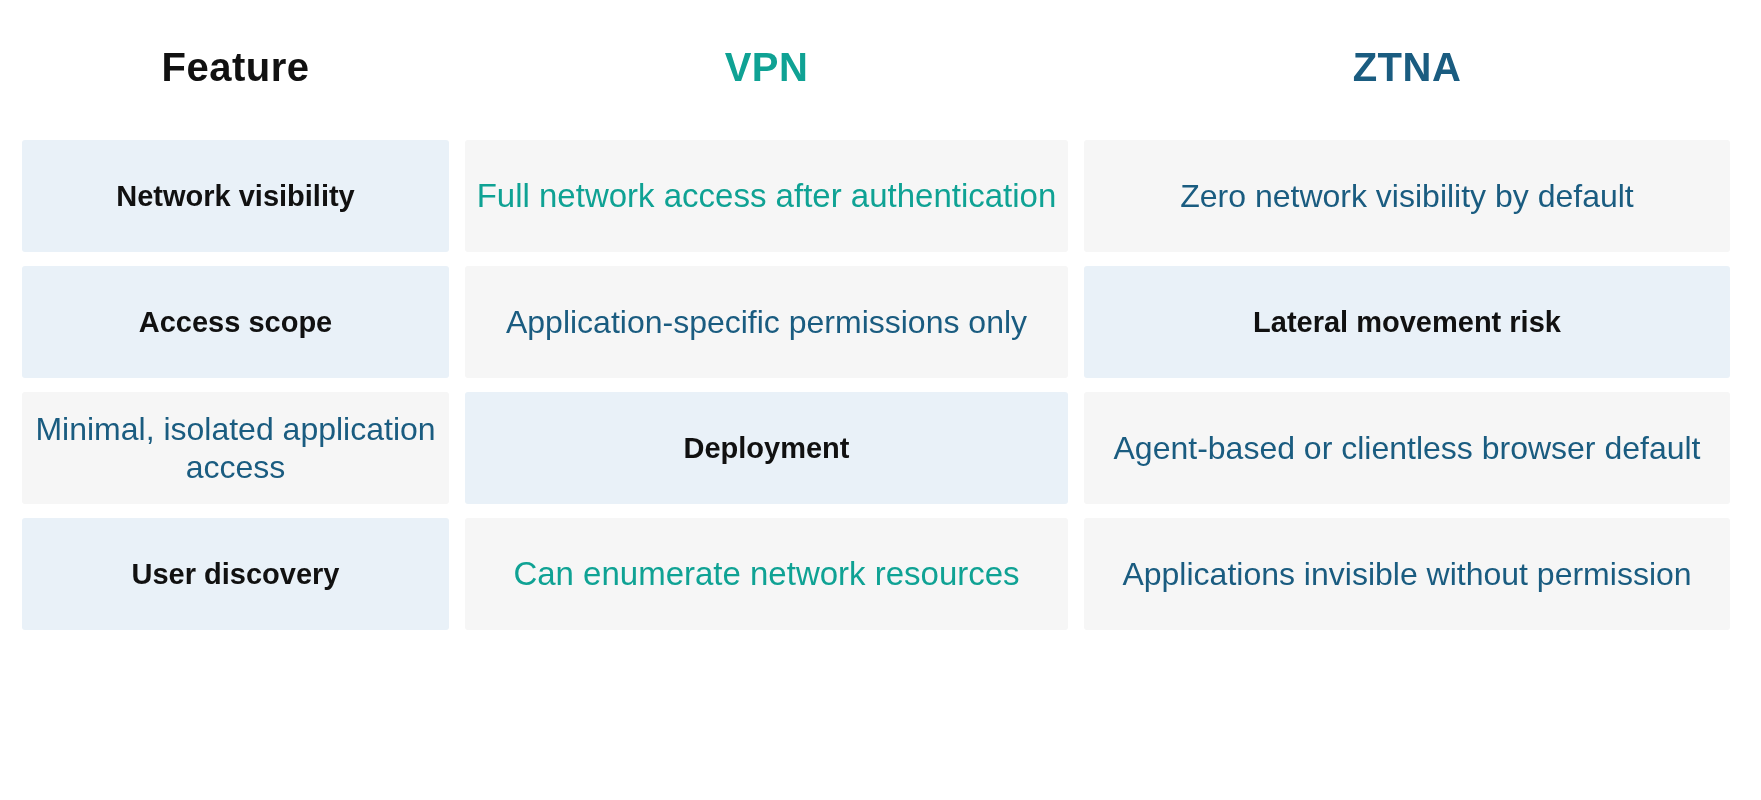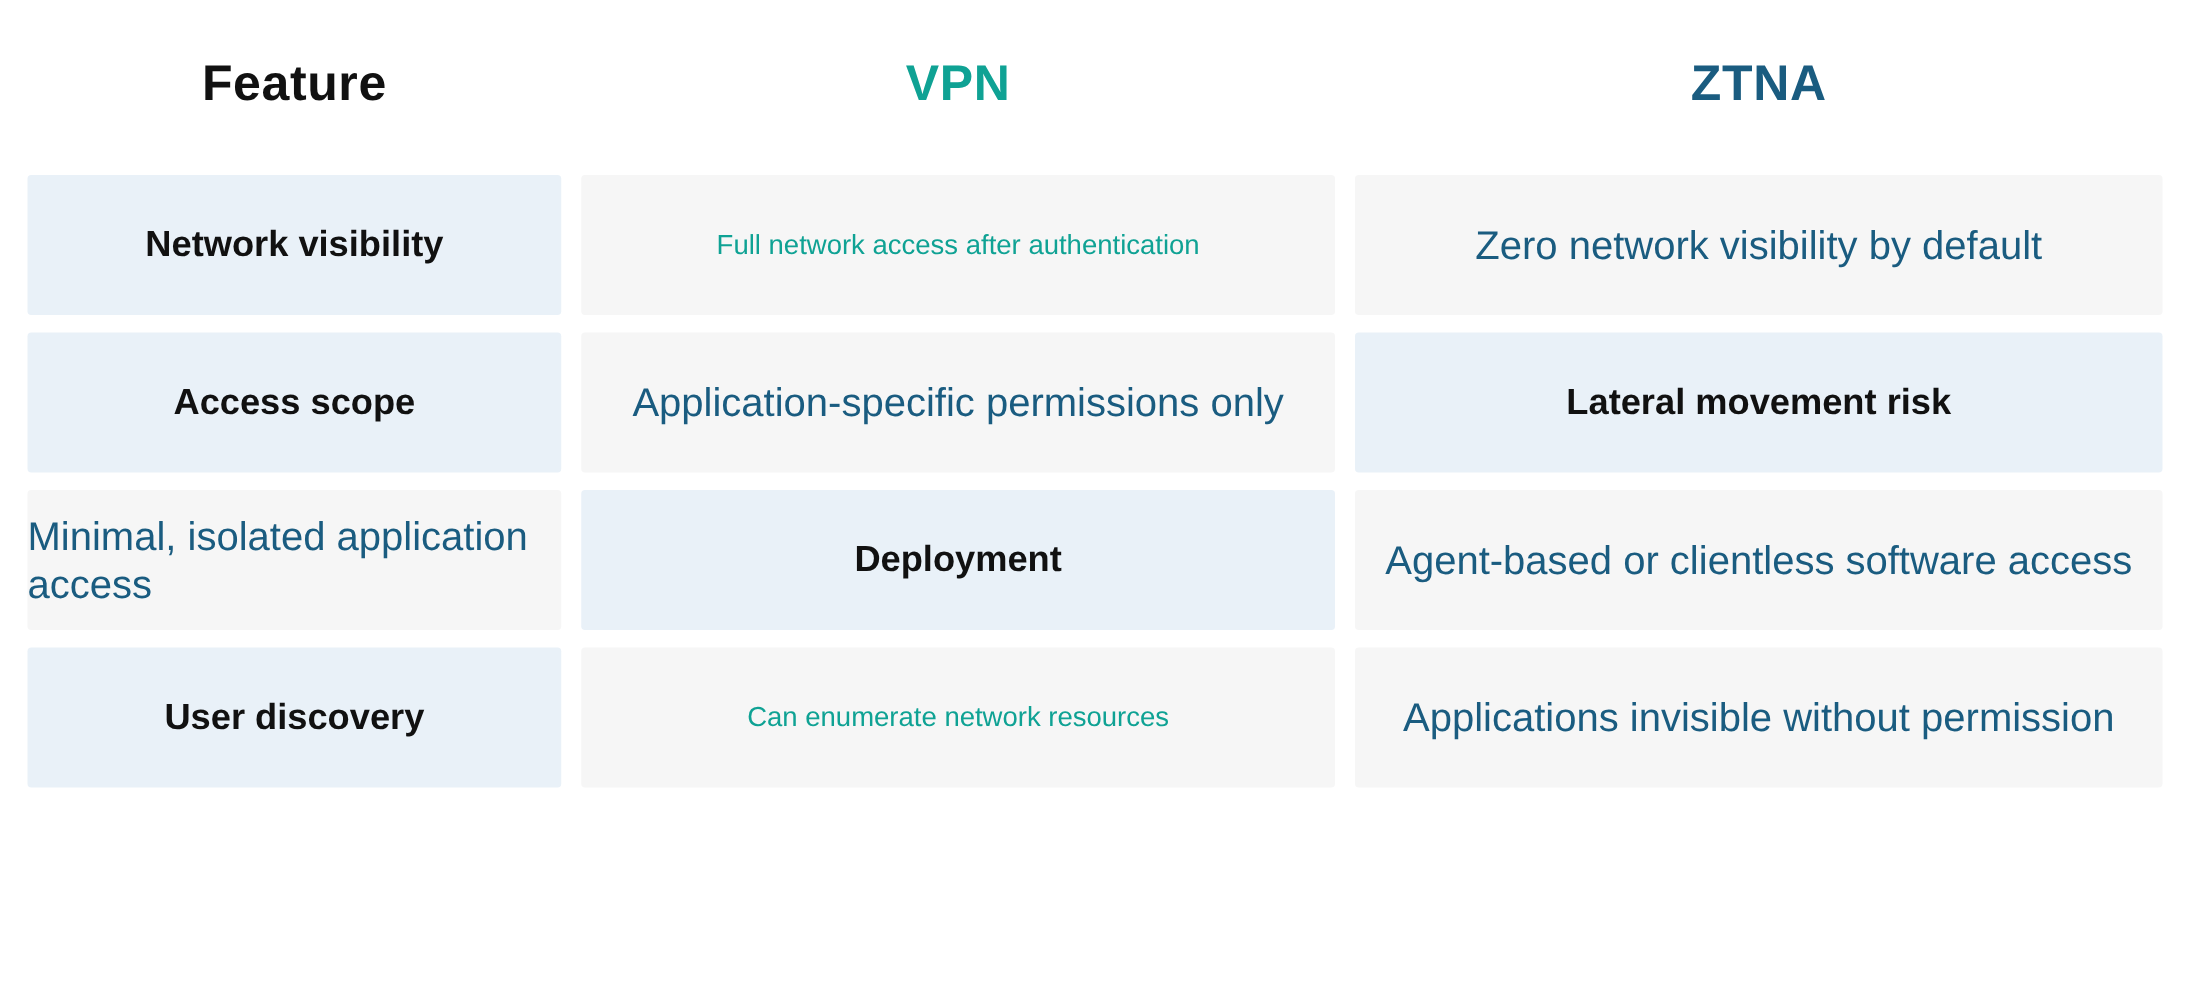--- a/index.html
+++ b/index.html
@@ -21,20 +21,21 @@
     display: grid;
     grid-template-columns: 427px 603px 646px;
     grid-template-rows: 118px repeat(5, 112px);
     column-gap: 16px;
     row-gap: 14px;
   }
   .cell {
     display: flex;
     align-items: center;
     justify-content: center;
+    text-align: center;
     border-radius: 3px;
     line-height: 1.2;
   }
   .header-cell {
     background: transparent;
     font-size: 40px;
     font-weight: bold;
     letter-spacing: 0.5px;
   }
   .header-feature { color: var(--feature-text, #111111); }
@@ -43,21 +44,21 @@
 
   .feature-cell {
     background: var(--feature-cell-bg, #E9F1F8);
     color: var(--feature-text, #111111);
     font-weight: bold;
     font-size: 29px;
   }
   .vpn-cell {
     background: var(--value-cell-bg, #F6F6F6);
     color: var(--vpn-accent, #0FA294);
-    font-size: 22px;
+    font-size: 33px;
   }
   .ztna-cell {
     background: var(--value-cell-bg, #F6F6F6);
     color: var(--ztna-accent, #1A5C80);
     font-size: 32px;
   }
 </style>
 </head>
 <body style="background: rgb(255, 255, 255);">
 
@@ -71,18 +72,18 @@
   <div class="cell vpn-cell">Full network access after authentication</div>
   <div class="cell ztna-cell">Zero network visibility by default</div>
 
   <div class="cell feature-cell">Access scope</div>
   <div class="cell ztna-cell">Application-specific permissions only</div>
 
   <div class="cell feature-cell">Lateral movement risk</div>
   <div class="cell ztna-cell">Minimal, isolated application access</div>
 
   <div class="cell feature-cell">Deployment</div>
-  <div class="cell ztna-cell">Agent-based or clientless software access</div>
+  <div class="cell ztna-cell">Agent-based or clientless browser default</div>
 
   <div class="cell feature-cell">User discovery</div>
   <div class="cell vpn-cell">Can enumerate network resources</div>
   <div class="cell ztna-cell">Applications invisible without permission</div>
 </div>
 
 </body></html>

